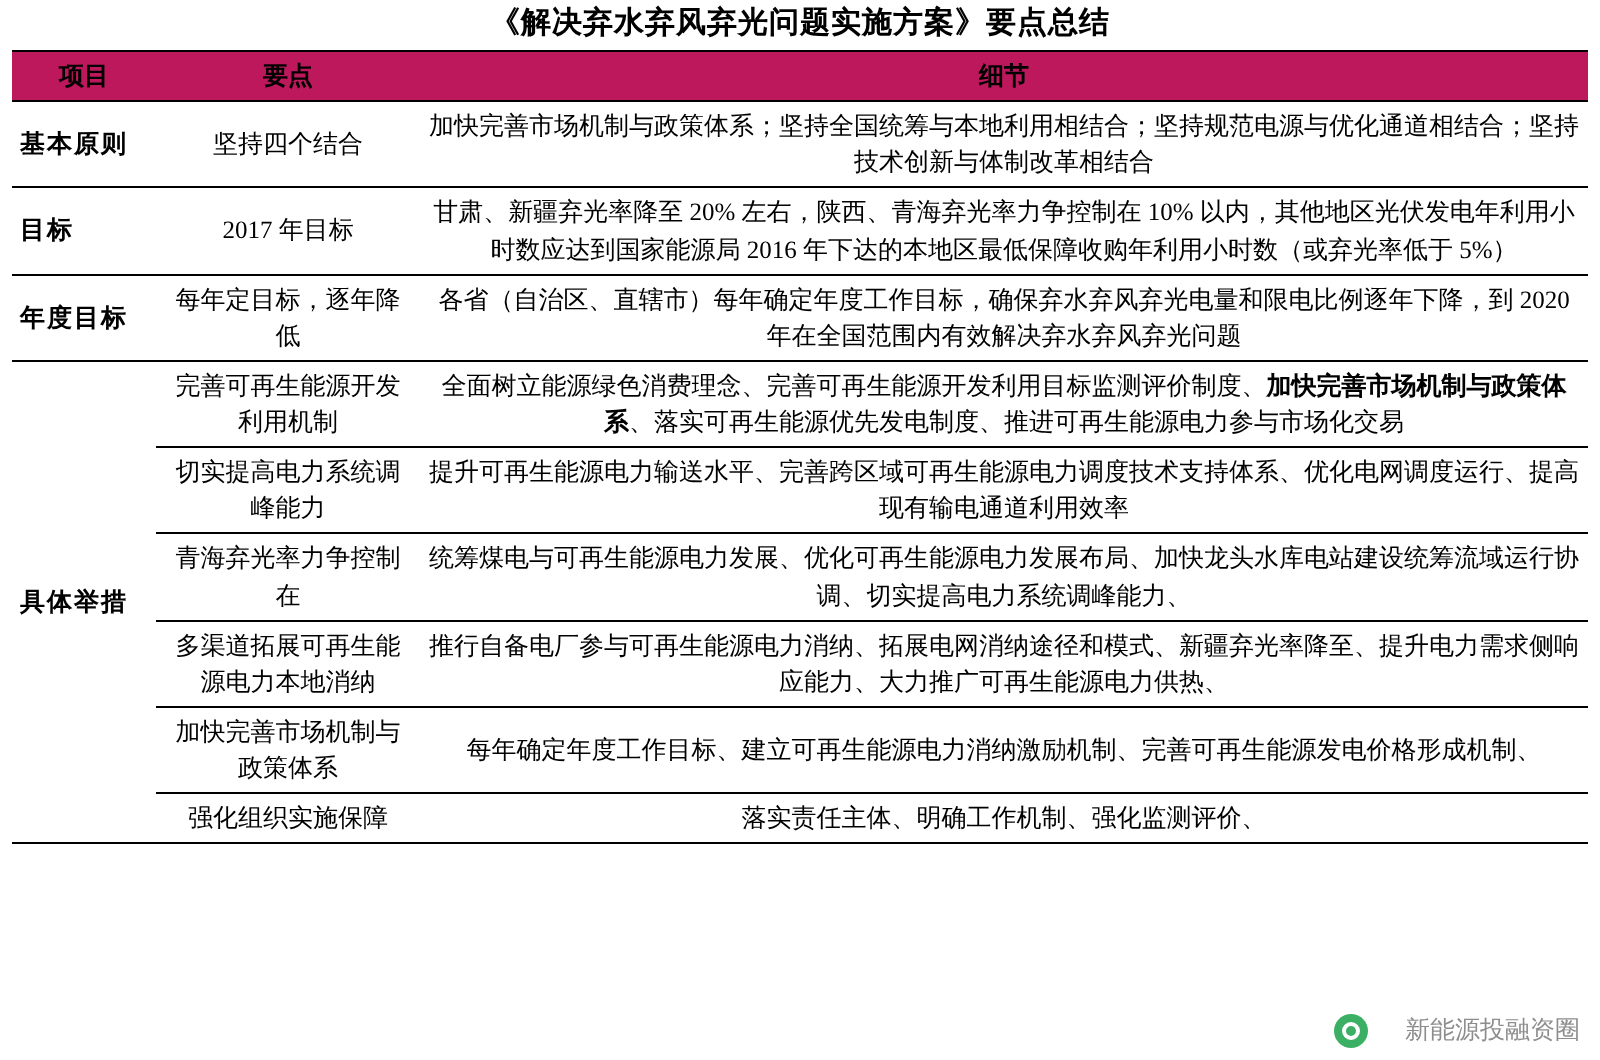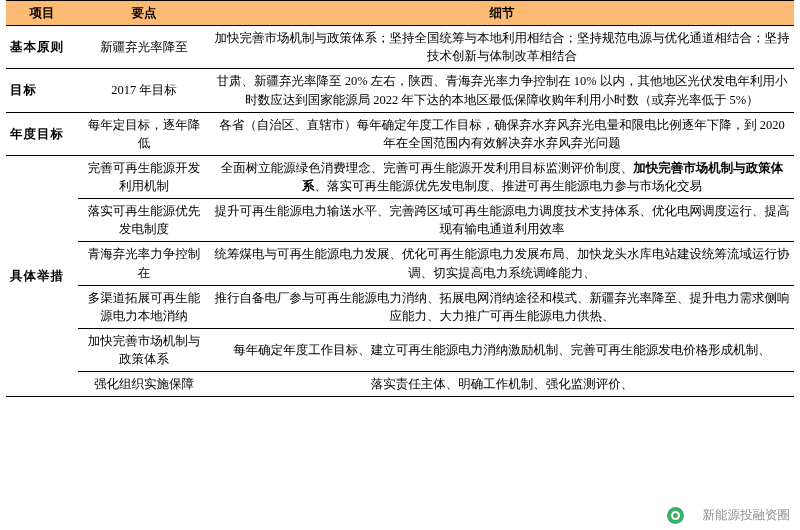--- a/index.html
+++ b/index.html
@@ -35,21 +35,21 @@
   }
   table.summary td, table.summary th {
     border-top: 1px solid #000;
     border-bottom: 1px solid #000;
     vertical-align: middle;
     padding: 3px 4px;
     font-size: 12.5px;
     line-height: 1.45;
   }
   thead th {
-    background: #fdba74;
+    background: #be185d;
     font-weight: bold;
     text-align: center;
     font-size: 13px;
     border-top: 1px solid #000;
     border-bottom: 1px solid #000;
     padding: 4px 2px;
   }
   .col-cat { width: 72px; }
   .col-point { width: 132px; }
   .col-detail { width: 584px; }
@@ -102,62 +102,63 @@
     font-size: 12.5px;
     color: #7a7a7a;
     font-family: "Liberation Sans", sans-serif;
   }
 </style>
 </head>
 <body>
 
 <div class="page">
 
+  <div class="doc-title">《解决弃水弃风弃光问题实施方案》要点总结</div>
 
   <table class="summary">
     <colgroup>
       <col class="col-cat">
       <col class="col-point">
       <col class="col-detail">
     </colgroup>
     <thead>
       <tr>
         <th>项目</th>
         <th>要点</th>
         <th>细节</th>
       </tr>
     </thead>
     <tbody>
 
       <tr>
         <td class="cat-cell">基本原则</td>
-        <td class="point-cell">新疆弃光率降至</td>
+        <td class="point-cell">坚持四个结合</td>
         <td class="detail-cell">加快完善市场机制与政策体系；坚持全国统筹与本地利用相结合；坚持规范电源与优化通道相结合；坚持技术创新与体制改革相结合</td>
       </tr>
 
       <tr>
         <td class="cat-cell">目标</td>
         <td class="point-cell">2017 年目标</td>
-        <td class="detail-cell">甘肃、新疆弃光率降至 20% 左右，陕西、青海弃光率力争控制在 10% 以内，其他地区光伏发电年利用小时数应达到国家能源局 2022 年下达的本地区最低保障收购年利用小时数（或弃光率低于 5%）</td>
+        <td class="detail-cell">甘肃、新疆弃光率降至 20% 左右，陕西、青海弃光率力争控制在 10% 以内，其他地区光伏发电年利用小时数应达到国家能源局 2016 年下达的本地区最低保障收购年利用小时数（或弃光率低于 5%）</td>
       </tr>
 
       <tr>
         <td class="cat-cell">年度目标</td>
         <td class="point-cell">每年定目标，逐年降低</td>
         <td class="detail-cell">各省（自治区、直辖市）每年确定年度工作目标，确保弃水弃风弃光电量和限电比例逐年下降，到 2020 年在全国范围内有效解决弃水弃风弃光问题</td>
       </tr>
 
       <tr>
         <td class="cat-cell" rowspan="6">具体举措</td>
         <td class="point-cell">完善可再生能源开发利用机制</td>
         <td class="detail-cell">全面树立能源绿色消费理念、完善可再生能源开发利用目标监测评价制度、<span class="em">加快完善市场机制与政策体系</span>、落实可再生能源优先发电制度、推进可再生能源电力参与市场化交易</td>
       </tr>
 
       <tr>
-        <td class="point-cell">落实可再生能源优先发电制度</td>
+        <td class="point-cell">切实提高电力系统调峰能力</td>
         <td class="detail-cell">提升可再生能源电力输送水平、完善跨区域可再生能源电力调度技术支持体系、优化电网调度运行、提高现有输电通道利用效率</td>
       </tr>
 
       <tr>
         <td class="point-cell">青海弃光率力争控制在</td>
         <td class="detail-cell">统筹煤电与可再生能源电力发展、优化可再生能源电力发展布局、加快龙头水库电站建设统筹流域运行协调、切实提高电力系统调峰能力、</td>
       </tr>
 
       <tr>
         <td class="point-cell">多渠道拓展可再生能源电力本地消纳</td>

